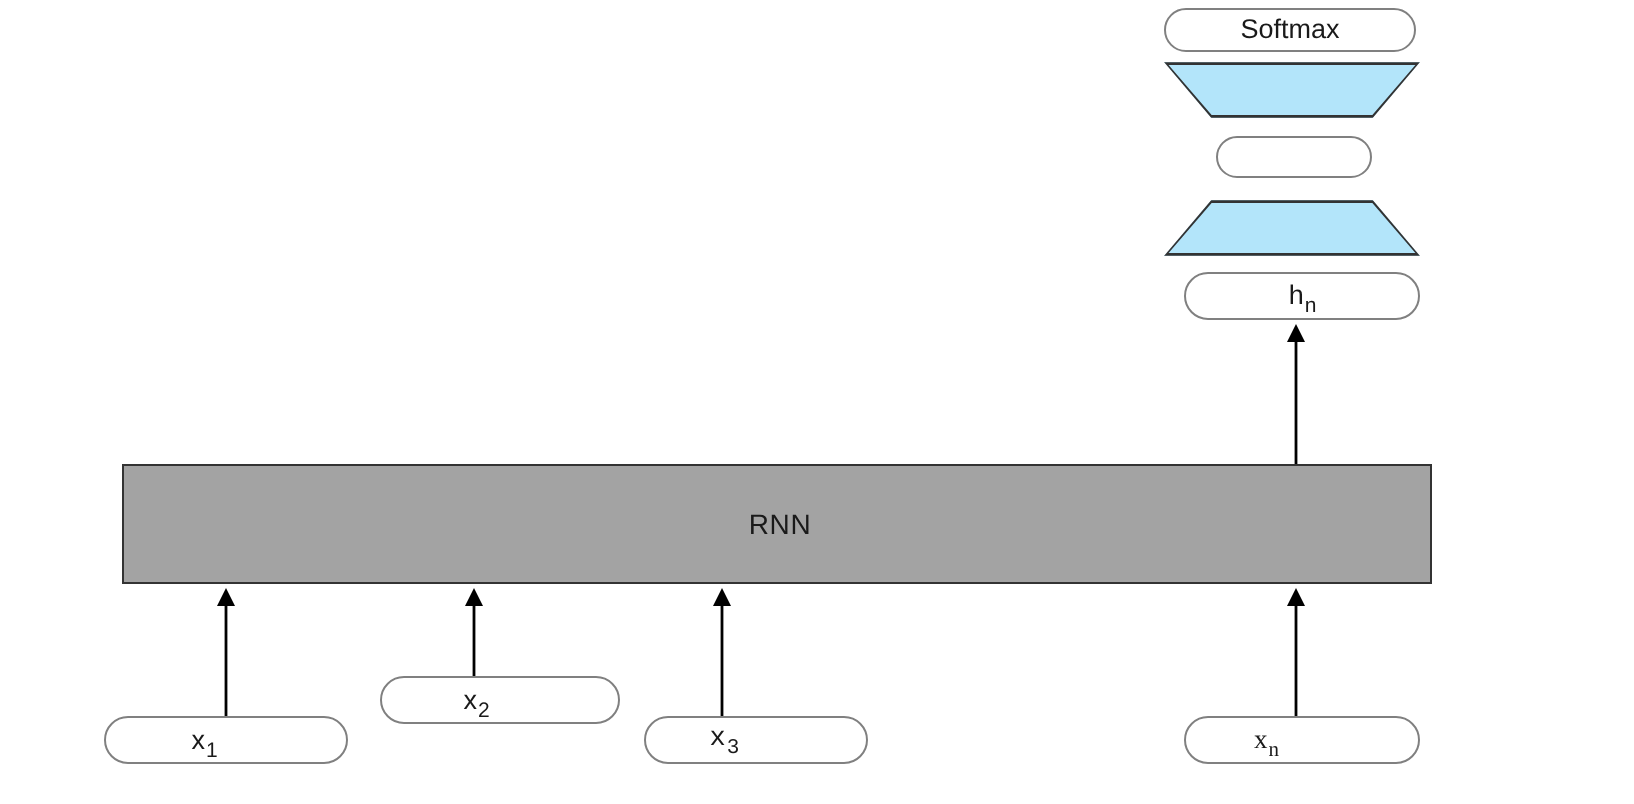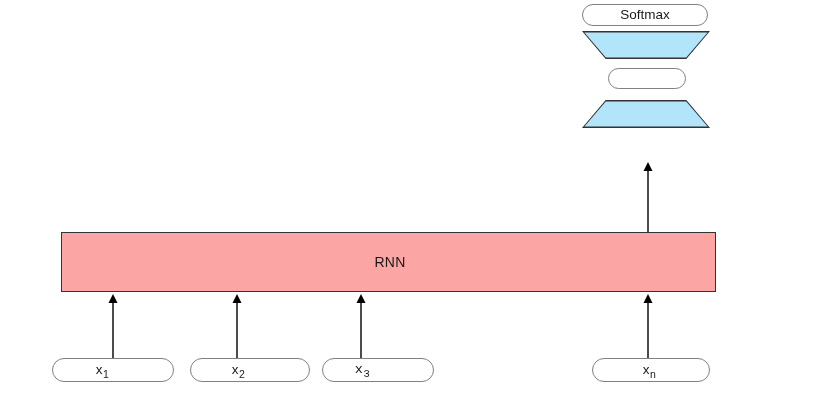--- a/index.html
+++ b/index.html
@@ -41,21 +41,21 @@
   .pill .label sub {
     font-size: 10.5px;
     vertical-align: baseline;
     position: relative;
     top: 4px;
     left: 0.5px;
   }
 
   
   .bar {
-    background: #fca5a5;
+    background: #a3a3a3;
     border: 1.6px solid #333333;
   }
   .bar .label {
     font-size: 14px;
     color: #1a1a1a;
     letter-spacing: 0.3px;
   }
 
   
   .trapezoid {
@@ -103,20 +103,25 @@
   <div class="node pill" id="node-hidden-dense" style="left: 608px; top: 68px; width: 78px; height: 21px;">
     <span class="label"></span>
   </div>
 
   <div class="node trapezoid narrow-top" id="node-lower-projection" style="left: 582px; top: 100px; width: 128px; height: 28px;">
     <svg viewBox="0 0 128 28" preserveAspectRatio="none">
       <polygon points="23.5,0.8 104.5,0.8 127.2,27.2 0.8,27.2" fill="none" stroke="#333333" stroke-width="1.4" vector-effect="non-scaling-stroke"></polygon>
     </svg>
   </div>
 
+  <div class="node pill" id="node-hidden-state" style="left: 592px; top: 136px; width: 118px; height: 24px;">
+    <span class="label">
+      <span>h</span><sub>n</sub>
+    </span>
+  </div>
 
   <div class="node bar" id="node-rnn" style="left: 61px; top: 232px; width: 655px; height: 60px;">
     <span class="label" id="rnn-label" style="position: absolute; left: 328px; top: 50%; transform: translate(-50%, -50%);">RNN</span>
   </div>
 
   <div id="arrow-layer">
       <div class="arrow" style="left: 107px; top: 294px; width: 12px; height: 64px;">
         <svg width="12" height="64" viewBox="0 0 12 64">
           <line x1="6" y1="64" x2="6" y2="9" stroke="#000000" stroke-width="1.4"></line>
           <polygon points="6,0 1.5,9 10.5,9" fill="#000000"></polygon>
@@ -145,24 +150,24 @@
           <line x1="6" y1="70" x2="6" y2="9" stroke="#000000" stroke-width="1.4"></line>
           <polygon points="6,0 1.5,9 10.5,9" fill="#000000"></polygon>
         </svg>
       </div>
     </div>
 
   <div id="input-layer">
       <div class="node pill" style="left: 52px; top: 358px; width: 122px; height: 24px;">
         <span class="label" style="position: absolute; left: 49px; top: 50%; transform: translate(-50%, -50%);"><span>x</span><sub>1</sub></span>
       </div>
-      <div class="node pill" style="left: 190px; top: 358px; width: 120px; height: 24px;">
+      <div class="node pill" style="left: 190px; top: 338px; width: 120px; height: 24px;">
         <span class="label" style="position: absolute; left: 47px; top: 50%; transform: translate(-50%, -50%);"><span>x</span><sub>2</sub></span>
       </div>
       <div class="node pill" style="left: 322px; top: 358px; width: 112px; height: 24px; font-family: Liberation Mono, monospace;">
         <span class="label" style="position: absolute; left: 39px; top: 50%; transform: translate(-50%, -50%);"><span>x</span><sub>3</sub></span>
       </div>
       <div class="node pill" style="left: 592px; top: 358px; width: 118px; height: 24px;">
-        <span class="label" style="position: absolute; left: 56px; top: 50%; transform: translate(-50%, -50%);"><span>x</span><sub>n</sub></span>
+        <span class="label" style="position: absolute; left: 40px; top: 50%; transform: translate(-50%, -50%); font-family: Liberation Serif, serif;"><span>x</span><sub>n</sub></span>
       </div>
     </div>
 
 </div>
 
 </body></html>

